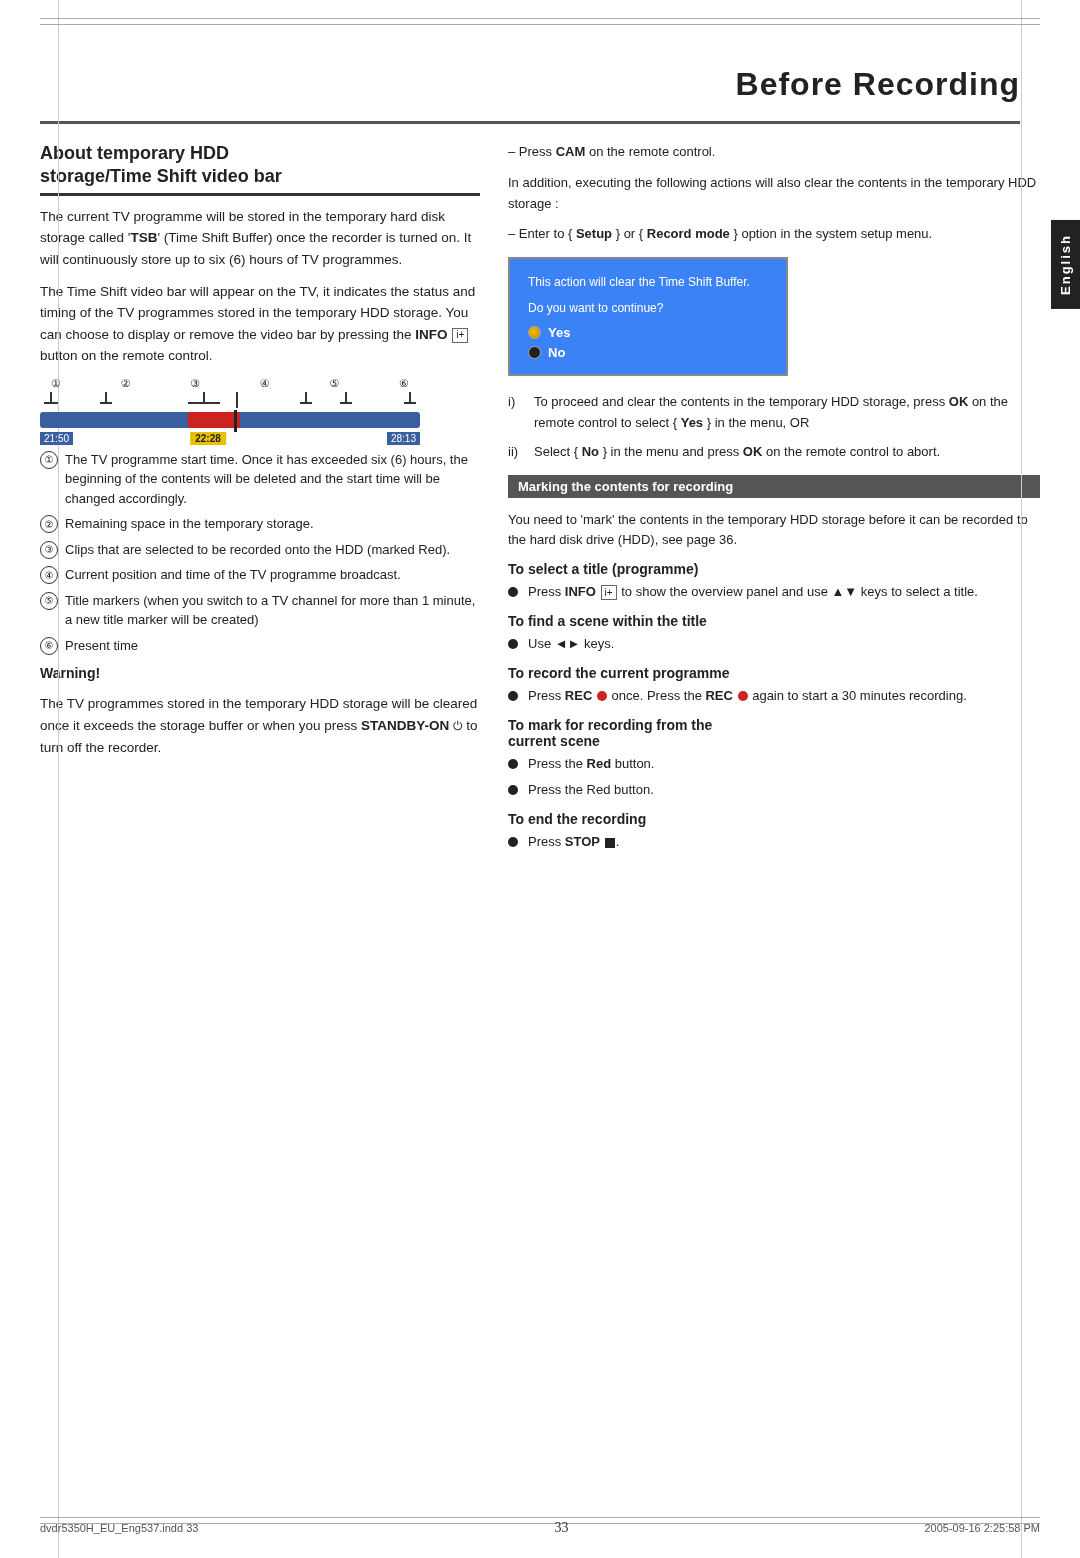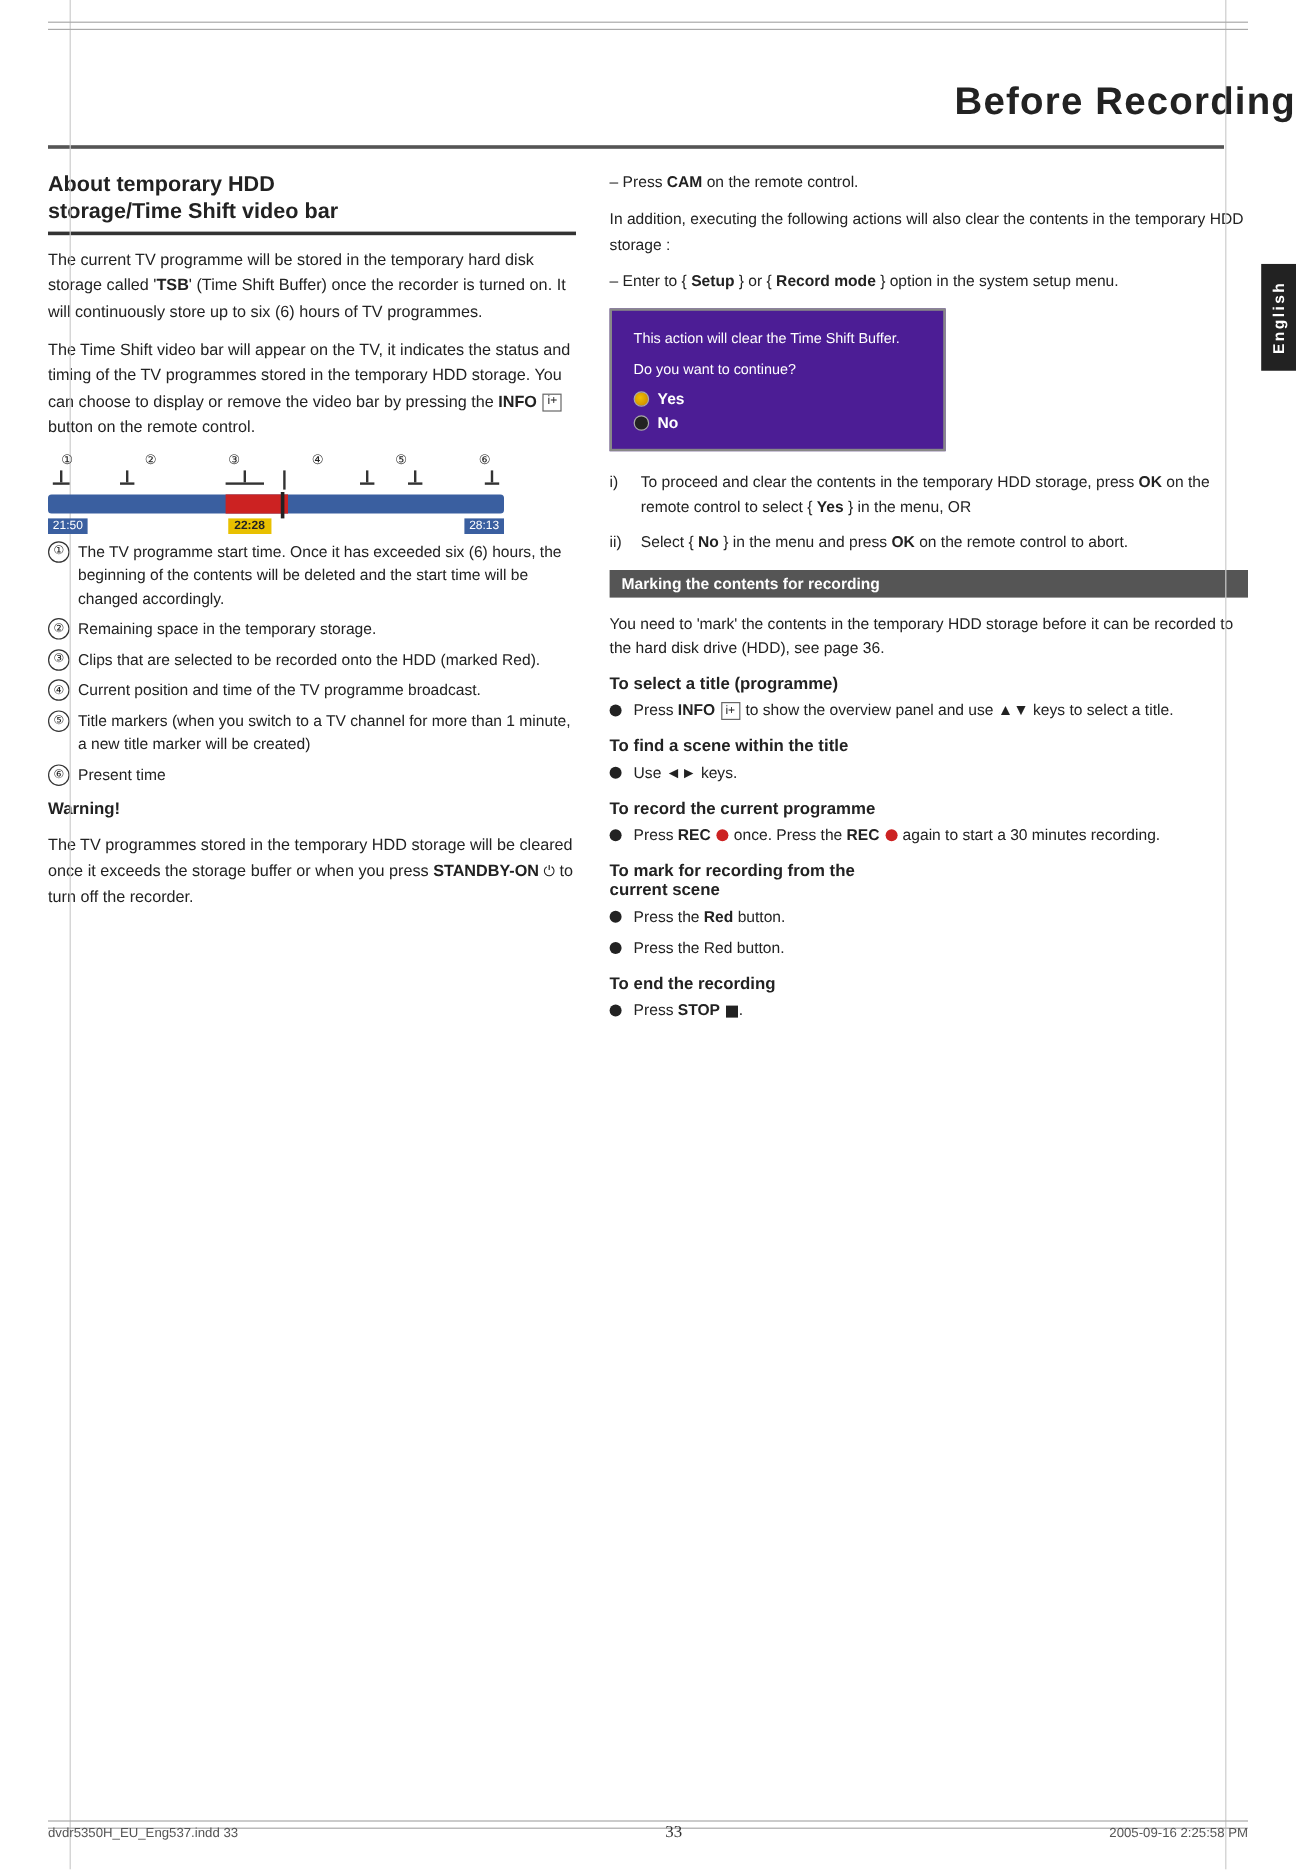--- a/index.html
+++ b/index.html
@@ -34,20 +34,21 @@
       top: 24px;
       left: 40px;
       right: 40px;
       height: 1px;
       background: #aaa;
     }
 
     
     .page-title-bar {
       text-align: right;
+      padding-right: 60px;
       margin-top: 36px;
       margin-bottom: 18px;
     }
     .page-title-bar h1 {
       font-size: 32px;
       font-weight: bold;
       color: #222;
       letter-spacing: 1px;
     }
     .title-underline {
@@ -151,21 +152,21 @@
     }
 
     
     .right-col p {
       font-size: 13px;
       line-height: 1.6;
     }
 
     
     .dialog-screenshot {
-      background: #4c1d95;
+      background: #3b82f6;
       border: 2px solid #888;
       padding: 14px 18px;
       margin: 12px 0 16px 0;
       max-width: 280px;
       color: #fff;
       font-size: 12px;
     }
     .dialog-screenshot .dialog-text {
       margin-bottom: 8px;
       font-size: 12px;

